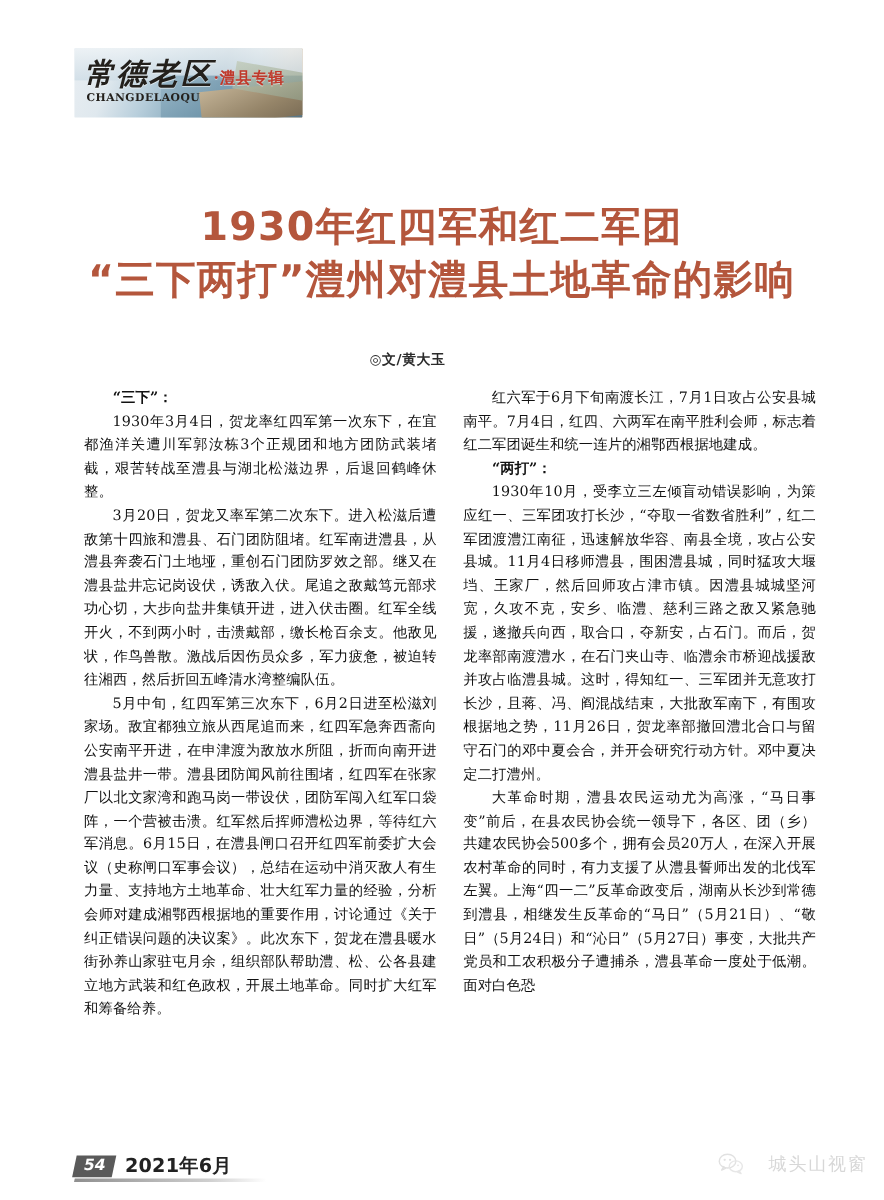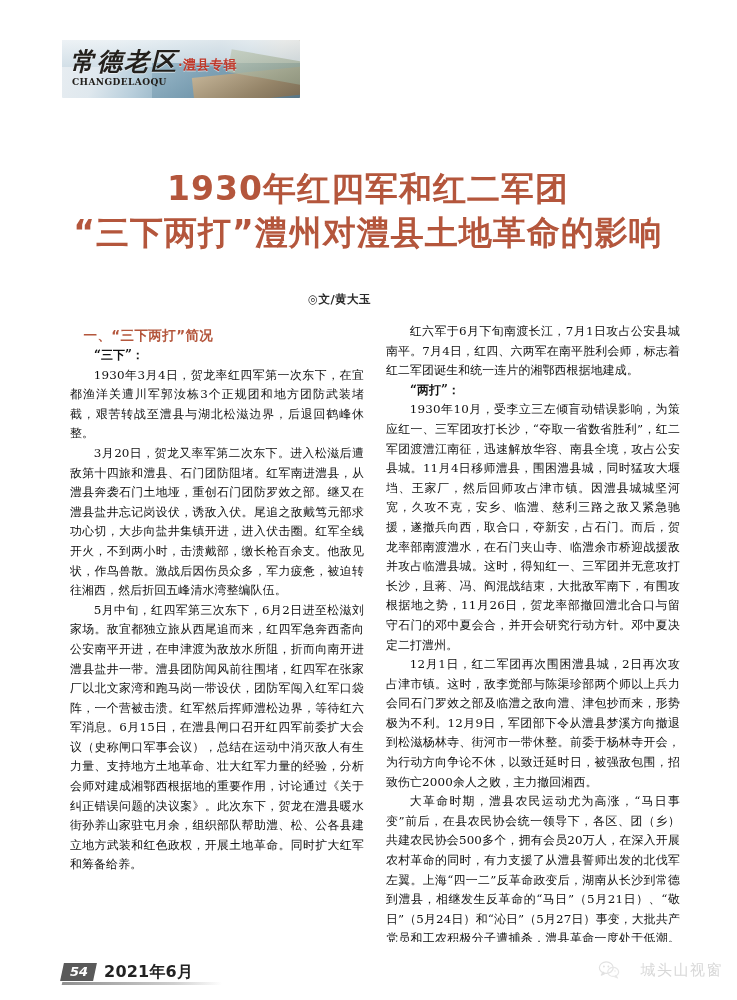--- a/index.html
+++ b/index.html
@@ -31,21 +31,20 @@
     left: 62px;
     top: 40px;
     width: 190px;
     height: 58px;
     overflow: hidden;
     background: linear-gradient(110deg,
         #e9eef2 0%, #dfe8ee 18%, #b9cfdc 34%,
         #8fb0c2 50%, #7e9db0 62%, #a8bcc4 74%,
         #c8b69b 86%, #9d8c72 100%);
     border-radius: 1px;
-    padding-left: 48px;
   }
   .masthead .sky {
     position: absolute;
     left: 0; top: 0; width: 100%; height: 46%;
     background: linear-gradient(180deg, #eef3f6 0%, #cfdde6 100%);
     opacity: .85;
   }
   .masthead .water {
     position: absolute;
     left: 38%; top: 40%; width: 62%; height: 60%;
@@ -256,32 +255,30 @@
   <div class="title-block">
     <div class="title-line l1">1930年红四军和红二军团</div>
     <div class="title-line l2">“三下两打”澧州对澧县土地革命的影响</div>
   </div>
 
   <div class="byline">◎文/黄大玉</div>
 
   <div class="columns">
 
     <div class="col">
-      <h2 class="sec">一、“三下两打”简况</h2>
       <h3 class="subsec">“三下”：</h3>
       <p class="indent">1930年3月4日，贺龙率红四军第一次东下，在宜都渔洋关遭川军郭汝栋3个正规团和地方团防武装堵截，艰苦转战至澧县与湖北松滋边界，后退回鹤峰休整。</p>
       <p class="indent">3月20日，贺龙又率军第二次东下。进入松滋后遭敌第十四旅和澧县、石门团防阻堵。红军南进澧县，从澧县奔袭石门土地垭，重创石门团防罗效之部。继又在澧县盐井忘记岗设伏，诱敌入伏。尾追之敌戴笃元部求功心切，大步向盐井集镇开进，进入伏击圈。红军全线开火，不到两小时，击溃戴部，缴长枪百余支。他敌见状，作鸟兽散。激战后因伤员众多，军力疲惫，被迫转往湘西，然后折回五峰清水湾整编队伍。</p>
       <p class="indent">5月中旬，红四军第三次东下，6月2日进至松滋刘家场。敌宜都独立旅从西尾追而来，红四军急奔西斋向公安南平开进，在申津渡为敌放水所阻，折而向南开进澧县盐井一带。澧县团防闻风前往围堵，红四军在张家厂以北文家湾和跑马岗一带设伏，团防军闯入红军口袋阵，一个营被击溃。红军然后挥师澧松边界，等待红六军消息。6月15日，在澧县闸口召开红四军前委扩大会议（史称闸口军事会议），总结在运动中消灭敌人有生力量、支持地方土地革命、壮大红军力量的经验，分析会师对建成湘鄂西根据地的重要作用，讨论通过《关于纠正错误问题的决议案》。此次东下，贺龙在澧县暖水街孙养山家驻屯月余，组织部队帮助澧、松、公各县建立地方武装和红色政权，开展土地革命。同时扩大红军和筹备给养。</p>
     </div>
 
     <div class="col">
       <p class="indent">红六军于6月下旬南渡长江，7月1日攻占公安县城南平。7月4日，红四、六两军在南平胜利会师，标志着红二军团诞生和统一连片的湘鄂西根据地建成。</p>
       <h3 class="subsec">“两打”：</h3>
       <p class="indent">1930年10月，受李立三左倾盲动错误影响，为策应红一、三军团攻打长沙，“夺取一省数省胜利”，红二军团渡澧江南征，迅速解放华容、南县全境，攻占公安县城。11月4日移师澧县，围困澧县城，同时猛攻大堰垱、王家厂，然后回师攻占津市镇。因澧县城城坚河宽，久攻不克，安乡、临澧、慈利三路之敌又紧急驰援，遂撤兵向西，取合口，夺新安，占石门。而后，贺龙率部南渡澧水，在石门夹山寺、临澧余市桥迎战援敌并攻占临澧县城。这时，得知红一、三军团并无意攻打长沙，且蒋、冯、阎混战结束，大批敌军南下，有围攻根据地之势，11月26日，贺龙率部撤回澧北合口与留守石门的邓中夏会合，并开会研究行动方针。邓中夏决定二打澧州。</p>
-      <p class="indent">12月1日，红二军团再次围困澧县城，2日再次攻占津市镇。这时，敌李觉部与陈渠珍部两个师以上兵力会同石门罗效之部及临澧之敌向澧、津包抄而来，形势极为不利。12月9日，军团部下令从澧县梦溪方向撤退到松滋杨林寺、街河市一带休整。前委于杨林寺开会，为行动方向争论不休，以致迁延时日，被强敌包围，招致伤亡2000余人之败，主力撤回湘西。</p>
       <p class="indent">大革命时期，澧县农民运动尤为高涨，“马日事变”前后，在县农民协会统一领导下，各区、团（乡）共建农民协会500多个，拥有会员20万人，在深入开展农村革命的同时，有力支援了从澧县誓师出发的北伐军左翼。上海“四一二”反革命政变后，湖南从长沙到常德到澧县，相继发生反革命的“马日”（5月21日）、“敬日”（5月24日）和“沁日”（5月27日）事变，大批共产党员和工农积极分子遭捕杀，澧县革命一度处于低潮。面对白色恐</p>
     </div>
 
   </div>
 
   <div class="footer">
     <div class="pagenum-tag">
       <span>54</span>
     </div>
     <div class="footer-date">2021年6月</div>

